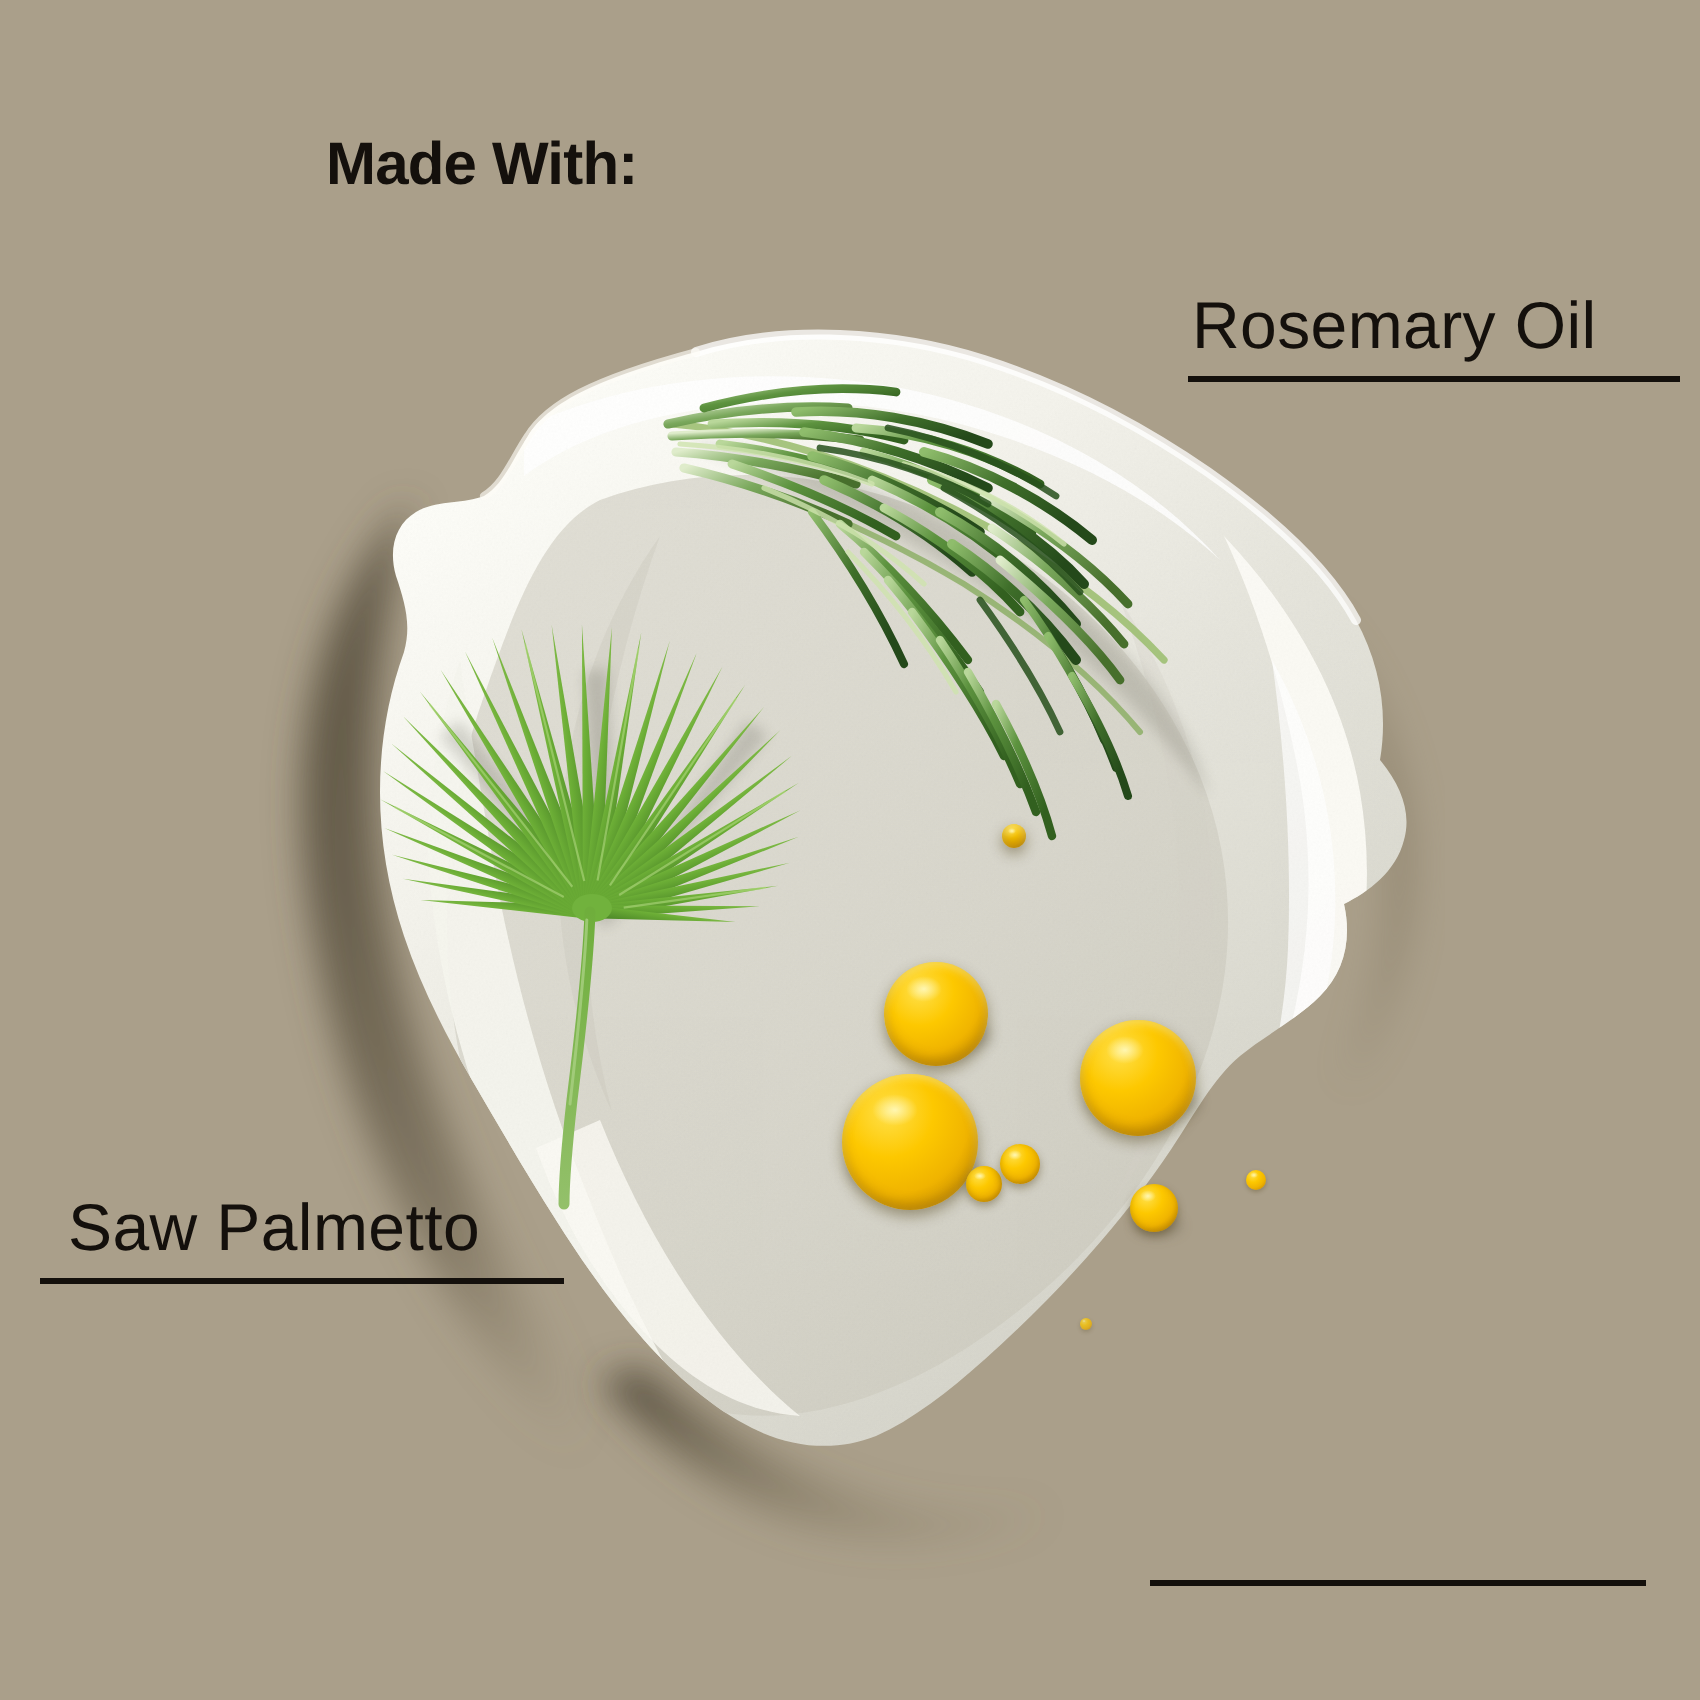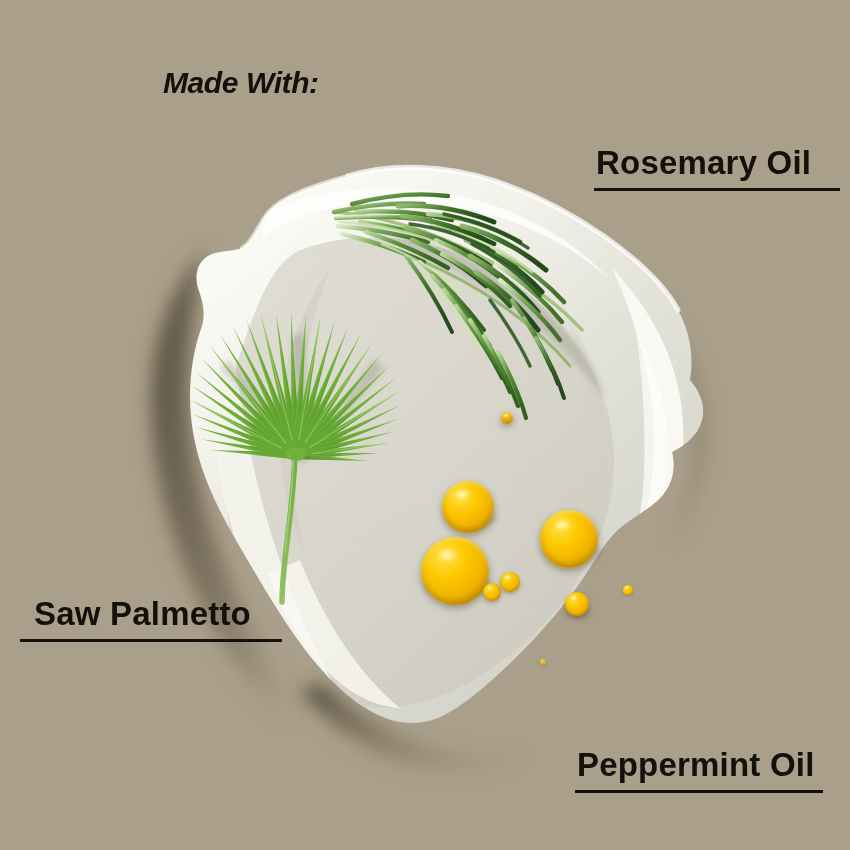--- a/index.html
+++ b/index.html
@@ -16,24 +16,23 @@
     position:absolute;
     color:#14100c;
     font-family:"Liberation Sans", sans-serif;
     white-space:nowrap;
     line-height:1;
   }
   #made-with{
     left:163px; top:68px;
     font-size:30px; font-weight:bold;
     letter-spacing:-0.4px;
-    font-style:italic;
   }
   .ing{
-    font-size:33px; font-weight:700; letter-spacing:0.2px;
+    font-size:33px; font-weight:400; letter-spacing:0.2px;
   }
   .ing-underline{
     position:absolute;
     height:3px;background:#14100c;
   }
   #rosemary-label{ left:596px; top:146px; }
   #rosemary-rule{ left:594px; top:188px; width:246px; }
 
   #sawpalmetto-label{ left:22px; top:597px;margin-left:12px; }
   #sawpalmetto-rule{ left:20px; top:639px; width:262px; }
@@ -454,16 +453,15 @@
   </div>
 
   <div class="label" id="made-with">Made With:</div>
 
   <div class="label ing" id="rosemary-label">Rosemary Oil</div>
   <div class="ing-underline" id="rosemary-rule"></div>
 
   <div class="label ing" id="sawpalmetto-label">Saw Palmetto</div>
   <div class="ing-underline" id="sawpalmetto-rule"></div>
 
-  <div class="label ing" id="peppermint-label">Peppermint Oil</div>
   <div class="ing-underline" id="peppermint-rule"></div>
 
 </div>
 
 </body></html>

